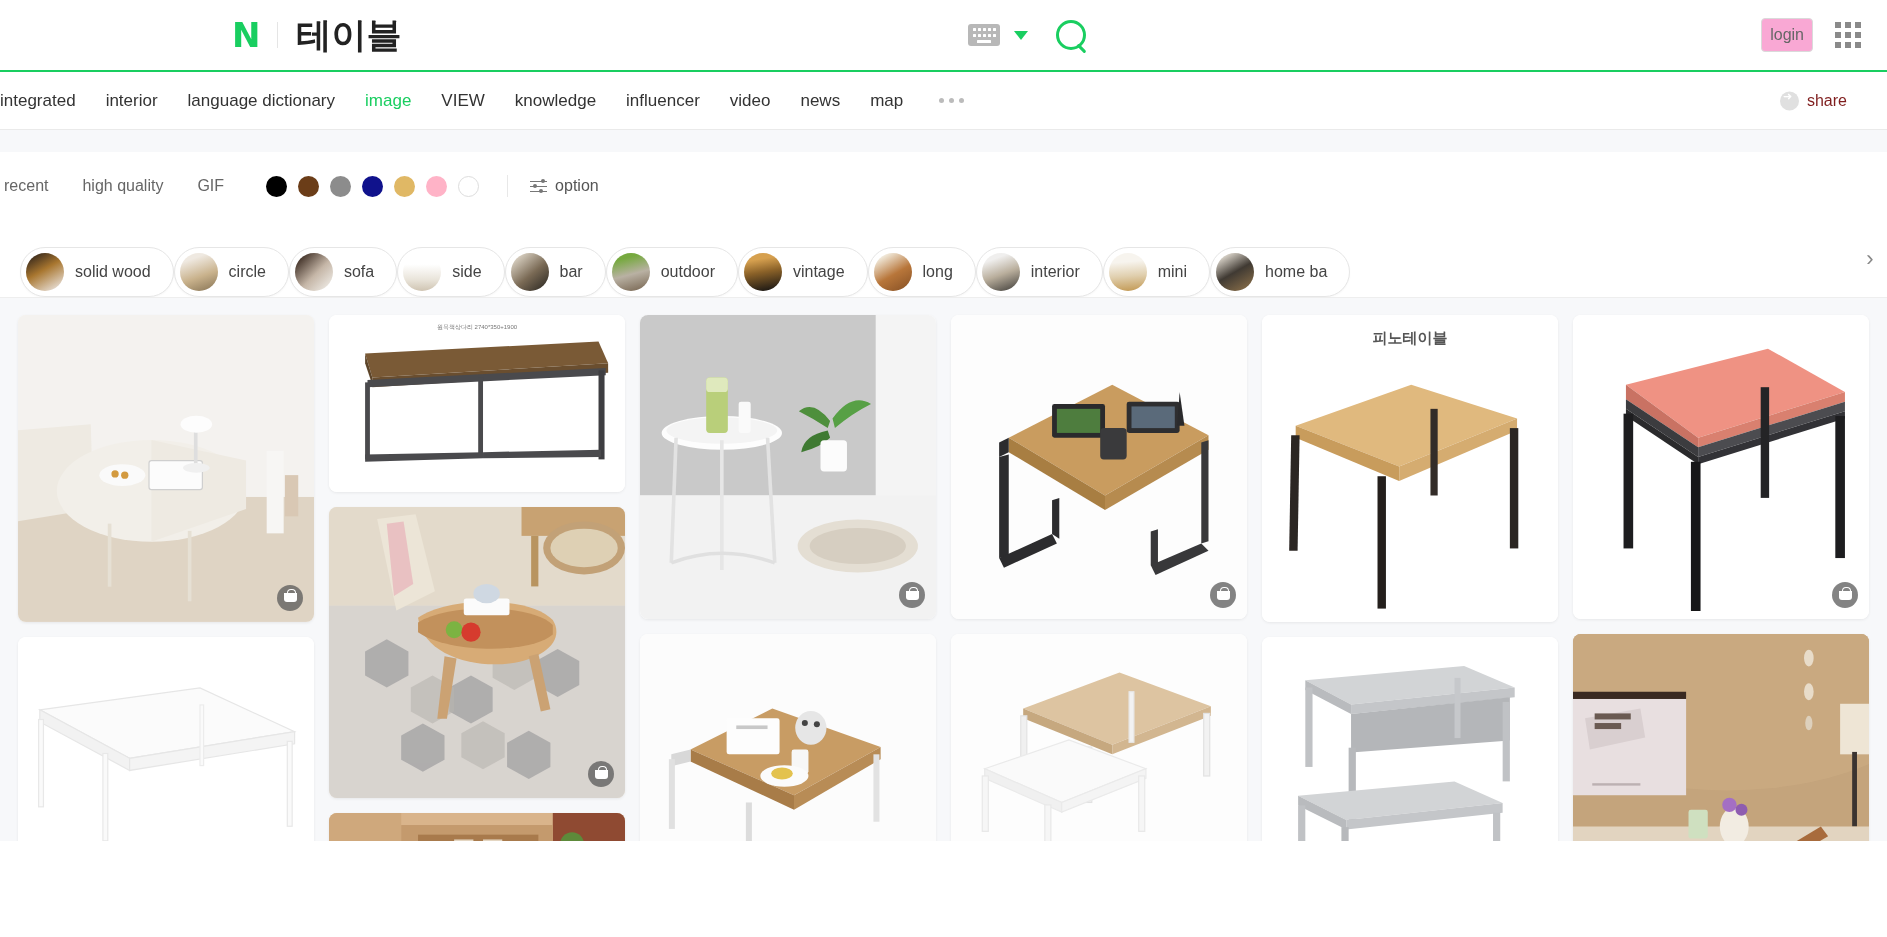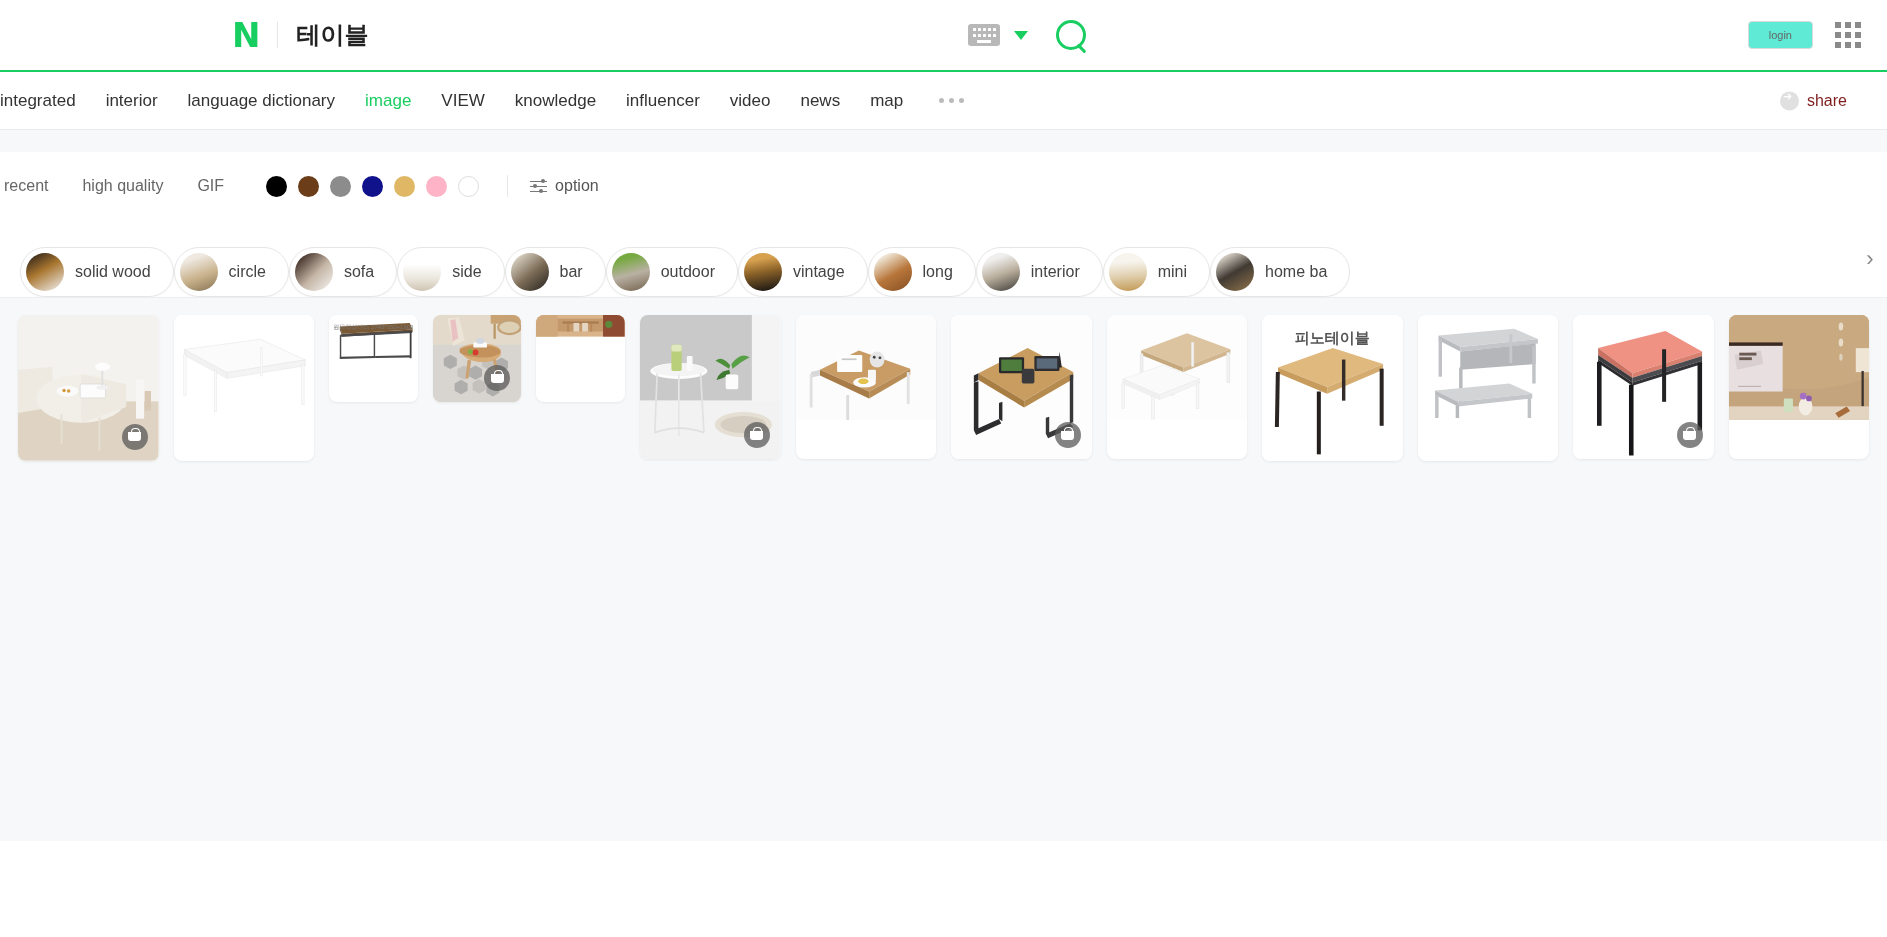--- a/index.html
+++ b/index.html
@@ -32,21 +32,21 @@
     font-family: "DejaVu Sans", sans-serif;
     letter-spacing: -1px;
     line-height: 1;
   }
   .brand-divider {
     width: 1px; height: 26px;
     background: #e5e5e5;
     margin: 0 18px;
   }
   .query-text {
-    font-size: 24px;
+    font-size: 35px;
     color: #222;
     font-weight: 600;
   }
 
   .search-tools {
     position: absolute;
     left: 968px; top: 50%;
     transform: translateY(-50%);
     display: flex; align-items: center;
     gap: 14px;
@@ -88,24 +88,24 @@
 
   .header-right {
     position: absolute;
     right: 26px; top: 50%;
     transform: translateY(-50%);
     display: flex; align-items: center; gap: 22px;
   }
   .login-btn {
     border: 1px solid #dadada;
     border-radius: 4px;
-    padding: 7px 20px;
-    font-size: 11px;
+    padding: 7px 8px;
+    font-size: 16px;
     color: #666;
-    background: #5eead4;
+    background: #f9a8d4;
     cursor: pointer;
   }
   .grid-dots {
     display: grid;
     grid-template-columns: repeat(3, 6px);
     grid-template-rows: repeat(3, 6px);
     gap: 4px;
     cursor: pointer;
   }
   .grid-dots span { background: #8a8a8a; display:block; width:6px; height:6px; }
@@ -273,21 +273,21 @@
     background: #f7f8fa;
     padding: 17px 18px 0 18px;
     height: 543px;
     overflow: hidden;
   }
   .masonry {
     display: flex;
     gap: 15px;
     align-items: flex-start;
   }
-  .mcol { display: flex; gap: 15px; flex: 1 1 0; }
+  .mcol { display: flex; flex-direction: column; gap: 15px; flex: 1 1 0; }
   .tile {
     position: relative;
     border-radius: 8px;
     overflow: hidden;
     background: #fff;
     box-shadow: 0 1px 3px rgba(0,0,0,.07);
   }
   .tile-img { width: 100%; display: block; }
   .cart-badge {
     position: absolute;

